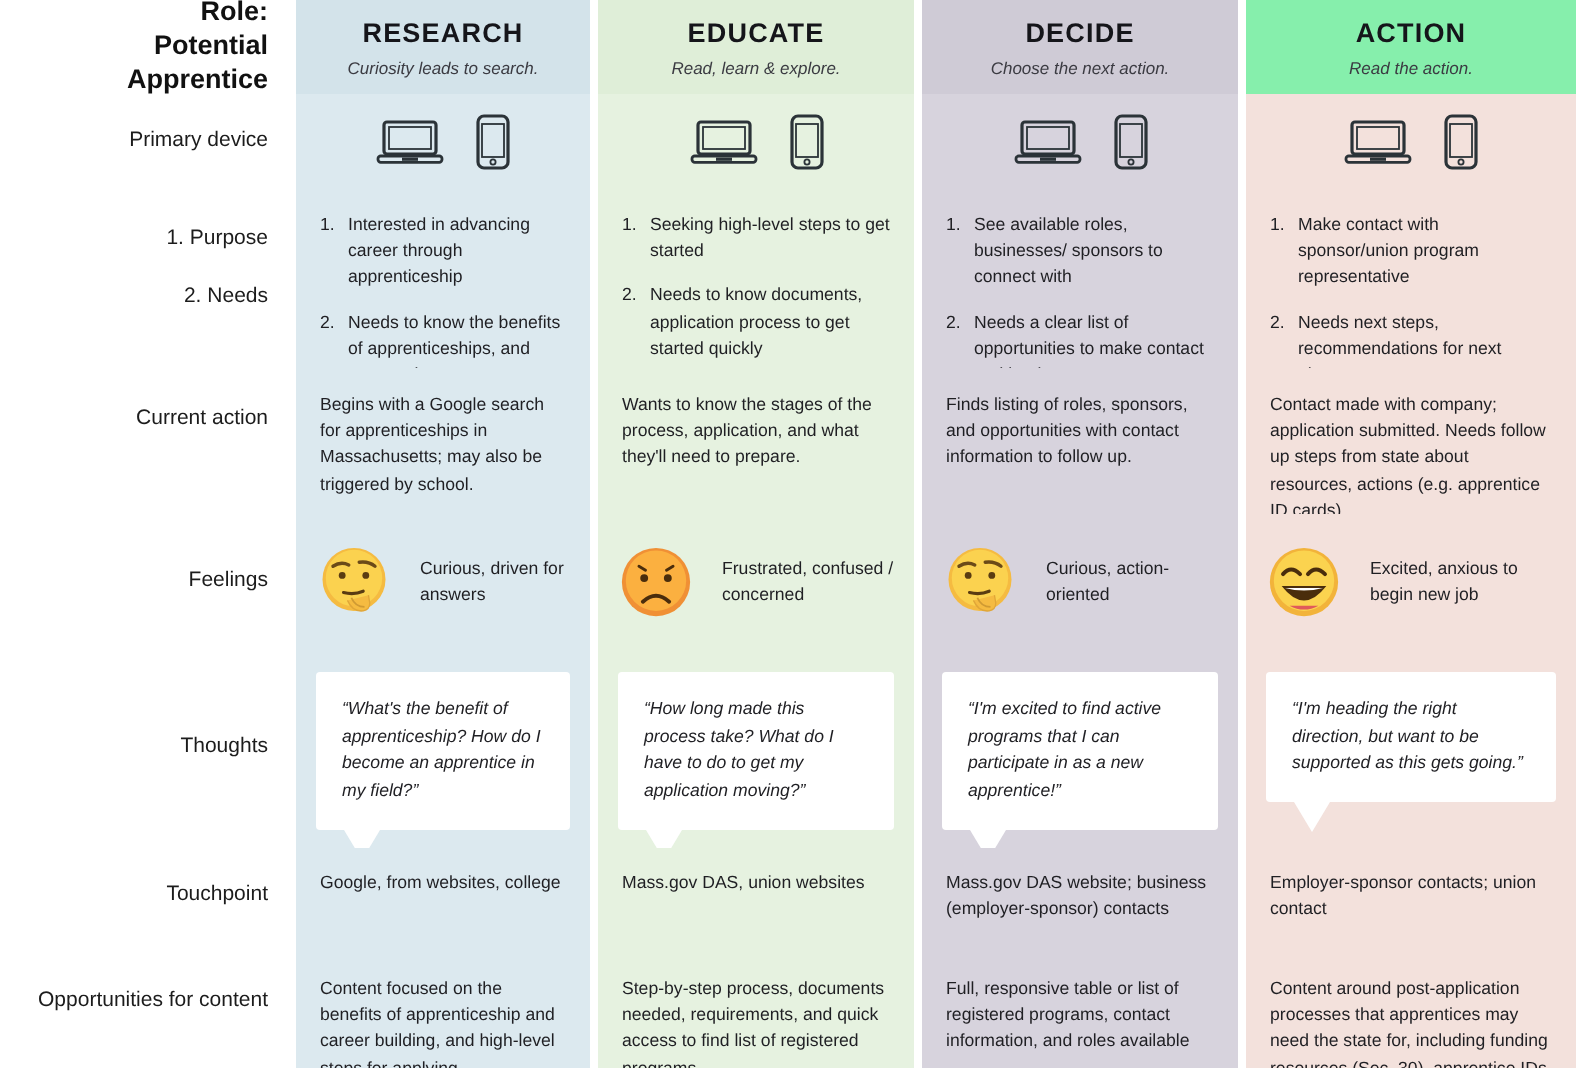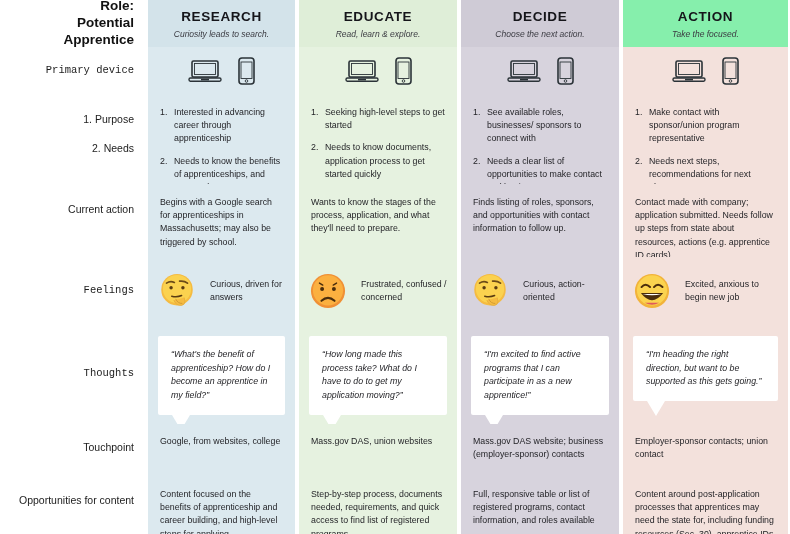--- a/index.html
+++ b/index.html
@@ -17,21 +17,21 @@
   }
   
   .cell{position:relative;box-sizing:border-box;}
   .rowlabel{
     background:#ffffff;
     display:flex;align-items:flex-start;justify-content:flex-end;
     padding:8px 12px 0 4px;
     font-size:10.5px;line-height:1.45;color:#1c1c1c;
     text-align:right;
   }
-  .rowlabel.center{align-items:center;padding-top:0;font-family:Liberation Mono, monospace;}
+  .rowlabel.center{align-items:center;padding-top:0;}
   
   .c0{background:#d8e6ec;}
   .c1{background:#e2f0dc;}
   .c2{background:#d4d0da;}
   .c3{background:#f2ded9;}
   .hdr.c0{background:#d3e3ea;}
   .hdr.c1{background:#dfeed8;}
   .hdr.c2{background:#cfcbd6;}
   .hdr.c3{background:#86efac;}
   .body.c0{background:#dce9ef;}
@@ -108,21 +108,21 @@
   <div class="cell hdr c1 gut">
     <div class="stage-name">EDUCATE</div>
     <div class="stage-sub">Read, learn &amp; explore.</div>
   </div>
   <div class="cell hdr c2 gut">
     <div class="stage-name">DECIDE</div>
     <div class="stage-sub">Choose the next action.</div>
   </div>
   <div class="cell hdr c3 gut">
     <div class="stage-name">ACTION</div>
-    <div class="stage-sub">Take the focused.</div>
+    <div class="stage-sub">Read the action.</div>
   </div>
 
   <div class="cell rowlabel center">
     <span>Primary device</span>
   </div>
 
   <div class="cell body c0 gut devices">
     <span class="dev">
       <svg width="34" height="24" viewBox="0 0 34 24">
           <rect x="4" y="2" width="26" height="16" rx="1.5" fill="none" stroke="#2b3338" stroke-width="1.6"></rect>

